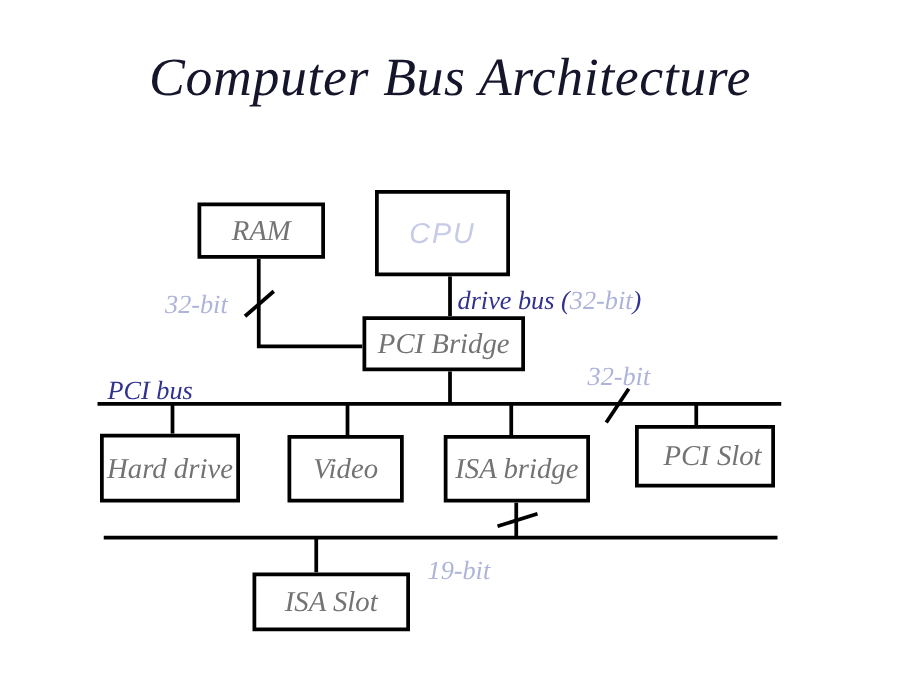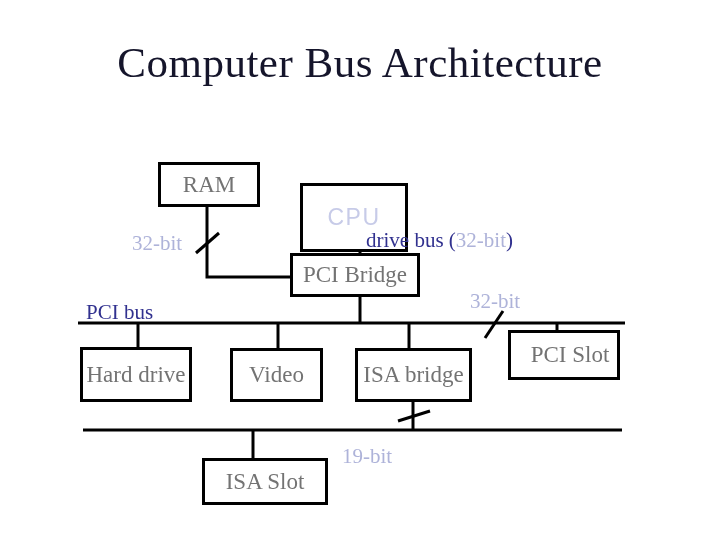--- a/index.html
+++ b/index.html
@@ -7,20 +7,21 @@
     padding: 0;
     background: #ffffff;
   }
   .slide {
     position: relative;
     width: 720px;
     height: 540px;
     background: #ffffff;
     overflow: hidden;
     font-family: "Liberation Serif", serif;
+    font-style: italic;
   }
   .title {
     position: absolute;
     left: 0;
     top: 38px;
     width: 720px;
     text-align: center;
     font-size: 43px;
     letter-spacing: 0.5px;
     color: var(--title, #15152b);
@@ -46,26 +47,26 @@
     display: flex;
     align-items: center;
     justify-content: center;
     font-size: 23px;
     color: #737373;
     white-space: nowrap;
   }
   .node-ram       { left: 158px; top: 162px; width: 102px; height: 45px; }
   .node-cpu       { left: 300px; top: 152px; width: 108px; height: 69px;
                     font-family: "Liberation Sans", sans-serif;
-                    color: var(--cpu-label, #c7cbe8); letter-spacing: 1.5px; margin-top: 31px; }
+                    color: var(--cpu-label, #c7cbe8); letter-spacing: 1.5px; }
   .node-bridge    { left: 290px; top: 253px; width: 130px; height: 44px; }
   .node-harddrive { left:  80px; top: 347px; width: 112px; height: 55px; }
   .node-video     { left: 230px; top: 348px; width:  93px; height: 54px; }
   .node-isabridge { left: 355px; top: 348px; width: 117px; height: 54px; }
-  .node-pcislot   { left: 508px; top: 330px; width: 112px; height: 50px; padding-left: 12px; }
+  .node-pcislot   { left: 508px; top: 340px; width: 112px; height: 50px; padding-left: 12px; }
   .node-isaslot   { left: 190px; top: 458px; width: 126px; height: 47px; margin-left: 12px; }
   .lbl {
     position: absolute;
     font-size: 21px;
     white-space: nowrap;
     line-height: 1;
   }
   .lbl-navy { color: var(--navy, #31318f); }
   .lbl-width { color: var(--bus-width-label, #aeb3d9); }
   .lbl-ram-width   { left: 132px; top: 233px; }

